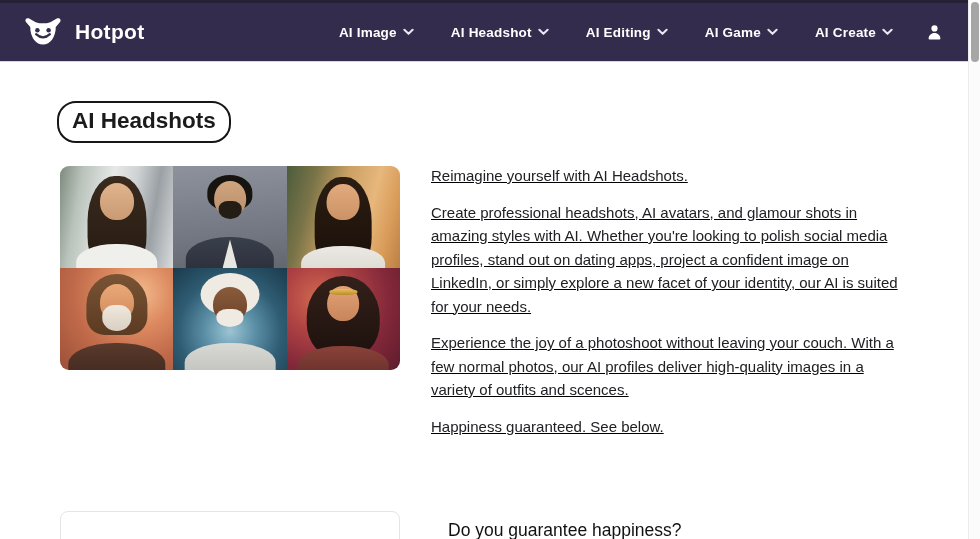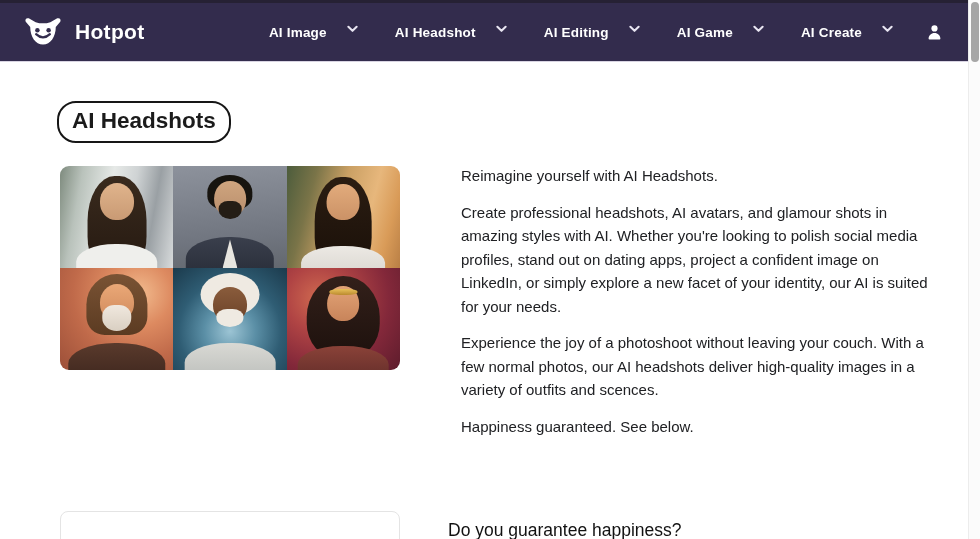--- a/index.html
+++ b/index.html
@@ -13,21 +13,21 @@
   .stage{position:relative;width:980px;height:539px;overflow:hidden;background:#fff;padding-left:40px;}
 
   
   .navbar{position:absolute;left:0;top:0;width:968px;height:62px;
     background:var(--navbar-bg);display:flex;align-items:center;
     padding:3px 26px 0 24px;border-bottom:1px solid #d8d4e2;}
   .navbar-strip{position:absolute;left:0;top:0;width:968px;height:3px;background:var(--navbar-strip);}
   .brand{display:flex;align-items:center;gap:13px;background:none;border:none;cursor:pointer;}
   .brand-text{color:#fff;font-size:21px;font-weight:700;letter-spacing:.3px;}
   .nav{margin-left:auto;display:flex;align-items:center;gap:37px;}
-  .nav-item{display:flex;align-items:flex-start;gap:20px;background:none;border:none;cursor:pointer;
+  .nav-item{display:flex;align-items:center;gap:6px;background:none;border:none;cursor:pointer;
     color:#fff;font-size:13.5px;font-weight:700;font-family:inherit;letter-spacing:.2px;}
   .account-btn{margin-left:34px;background:none;border:none;cursor:pointer;display:flex;align-items:center;}
 
   
   .scrollbar{position:absolute;right:0;top:0;width:12px;height:539px;background:#fbfbfb;border-left:1px solid #ececec;}
   .scroll-thumb{position:absolute;left:2px;top:2px;width:8px;height:60px;background:#a6a6a6;border-radius:4px;}
 
   
   .title-pill{position:absolute;left:57px;top:101px;display:inline-block;
     border:2.5px solid #161616;border-radius:19px;padding:5px 13px 7px;
@@ -72,21 +72,21 @@
   .c5 .extra{width:24%;top:40%;height:18%;border-radius:40% 40% 50% 50%;background:#efeae2;}
   .c5 .torso{width:80%;bottom:-14%;height:40%;background:linear-gradient(#d9d9d4,#b9bcb9);}
 
   .c6{background:radial-gradient(circle at 28% 30%,#d06a50 0%,#b04444 30%,#83283a 65%,#5d1c2c 100%);}
   .c6 .hair{width:64%;top:8%;height:80%;border-radius:50% 50% 42% 42%;background:linear-gradient(#33201a,#1d110d);}
   .c6 .face{width:28%;top:18%;height:34%;background:linear-gradient(#e2a376,#c8845a);}
   .c6 .accent{width:24%;top:20.5%;height:5.5%;border-radius:40%;background:linear-gradient(#e8c05a,#bb8a2e);}
   .c6 .torso{width:80%;bottom:-14%;height:38%;background:linear-gradient(#8a4238,#5f2b28);}
 
   
-  .copy{position:absolute;left:461px;top:164px;width:467px;}
+  .copy{position:absolute;left:431px;top:164px;width:467px;text-decoration:underline;}
   .copy p{font-size:15px;line-height:23.5px;color:var(--body-text);margin:0 0 13px;}
 
   
   .faq-card{position:absolute;left:60px;top:511px;width:340px;height:80px;
     background:#fff;border:1px solid #e4e4e4;border-radius:8px;}
   .faq-heading{position:absolute;left:448px;top:520px;font-size:17.5px;font-weight:400;color:#111;}
 </style>
 </head>
 <body>
 
@@ -195,21 +195,21 @@
       <div class="hair"></div>
       <div class="torso"></div>
       <div class="face"></div>
       <div class="accent"></div>
     </div>
   </div>
 
   <div class="copy">
     <p>Reimagine yourself with AI Headshots.</p>
     <p>Create professional headshots, AI avatars, and glamour shots in amazing styles with AI. Whether you're looking to polish social media profiles, stand out on dating apps, project a confident image on LinkedIn, or simply explore a new facet of your identity, our AI is suited for your needs.</p>
-    <p>Experience the joy of a photoshoot without leaving your couch. With a few normal photos, our AI headshots deliver high-quality images in a variety of outfits and scences.</p>
+    <p>Experience the joy of a photoshoot without leaving your couch. With a few normal photos, our AI profiles deliver high-quality images in a variety of outfits and scences.</p>
     <p>Happiness guaranteed. See below.</p>
   </div>
 
   <div class="faq-card"></div>
   <h2 class="faq-heading">Do you guarantee happiness?</h2>
 
   <div class="scrollbar">
     <div class="scroll-thumb"></div>
   </div>
 

